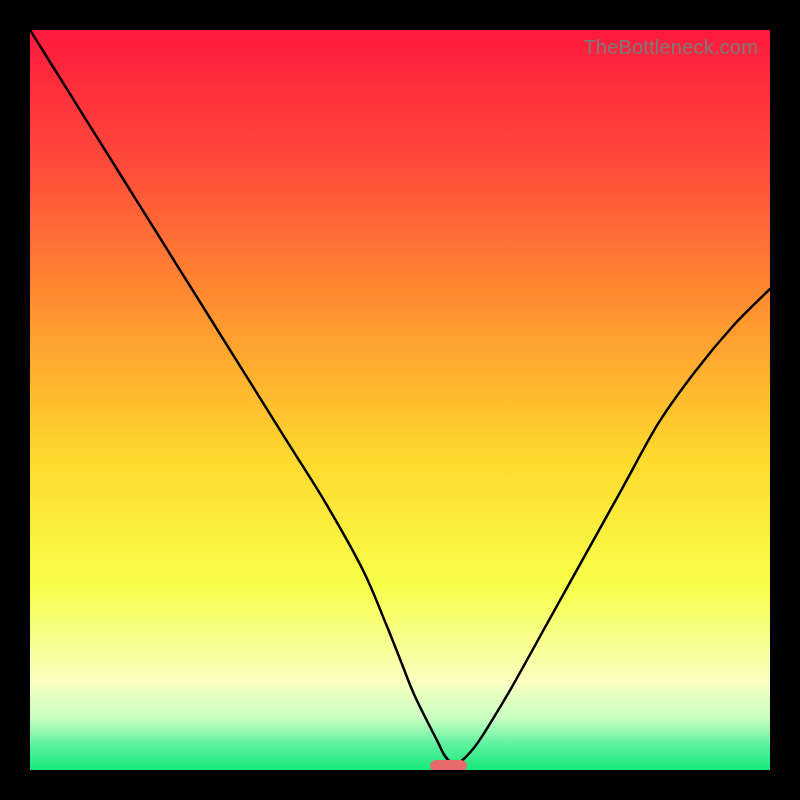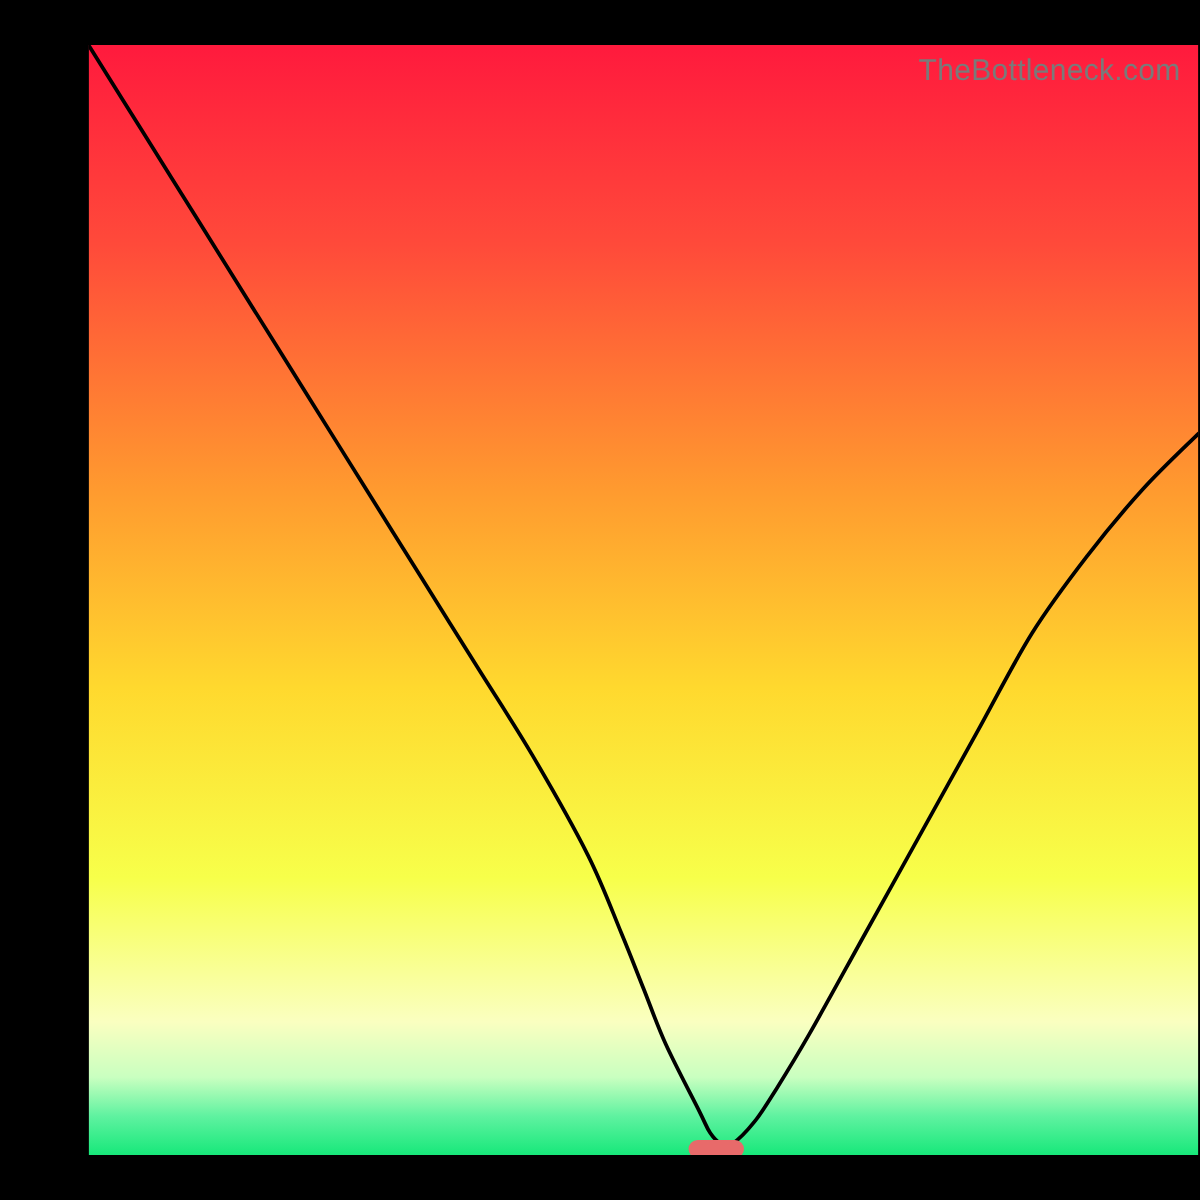--- a/index.html
+++ b/index.html
@@ -17,21 +17,20 @@
     height: 800px;
     background: #000;
   }
   .plot-area {
     position: absolute;
     left: 30px;
     top: 30px;
     width: 740px;
     height: 740px;
     overflow: hidden;
-    margin-left: 29px;
   }
   .watermark {
     position: absolute;
     top: 6px;
     right: 12px;
     color: #7a7a7a;
     font-size: 20px;
     font-weight: 500;
     letter-spacing: 0.2px;
     user-select: none;

